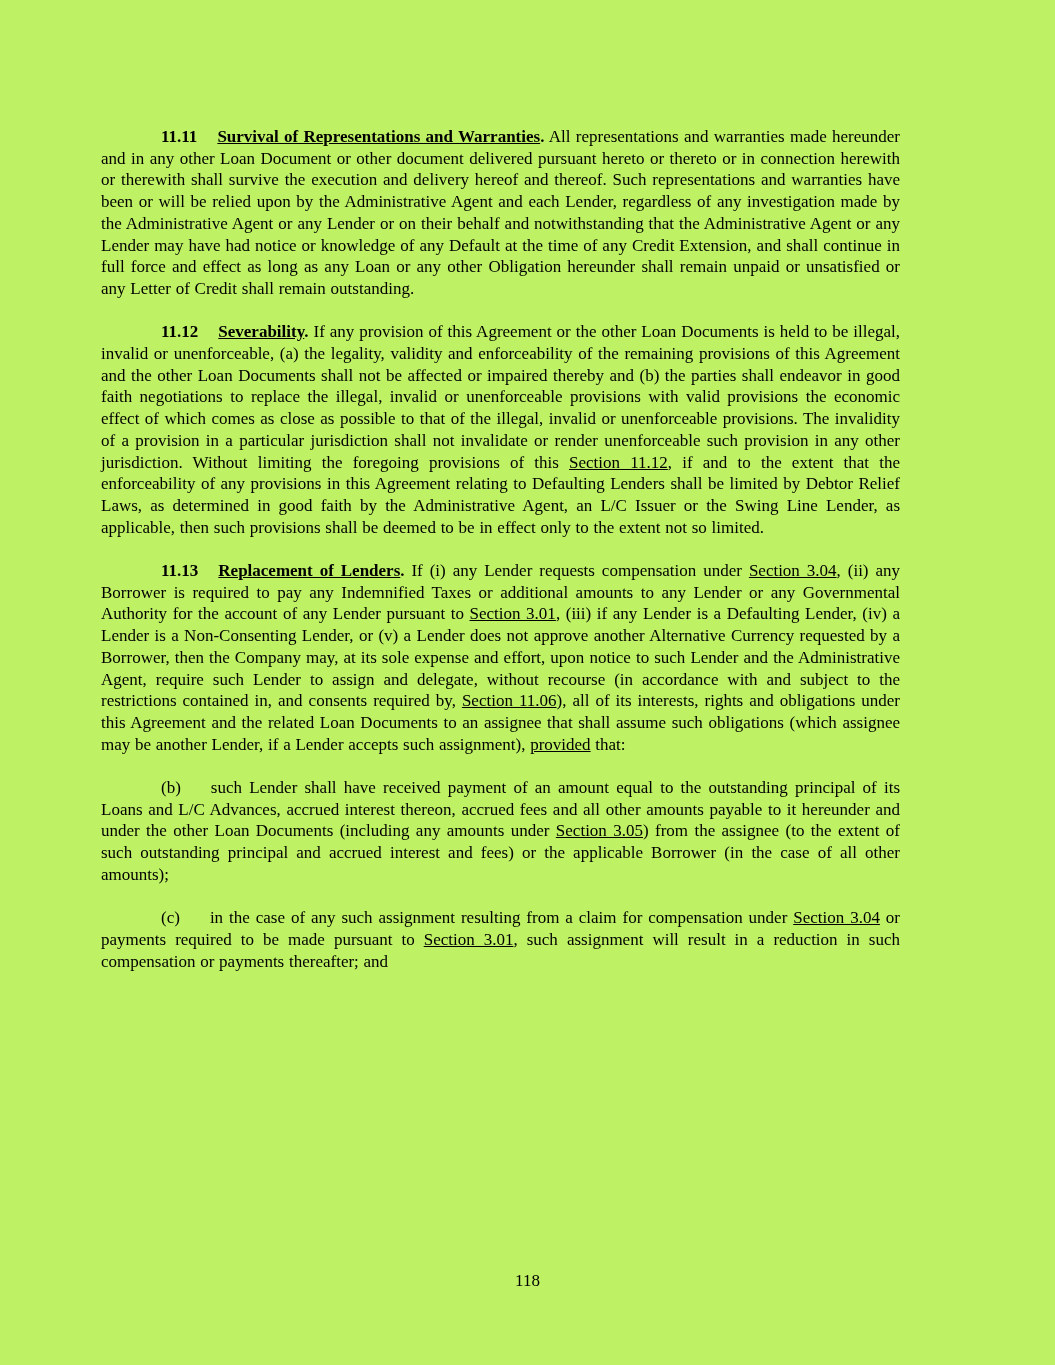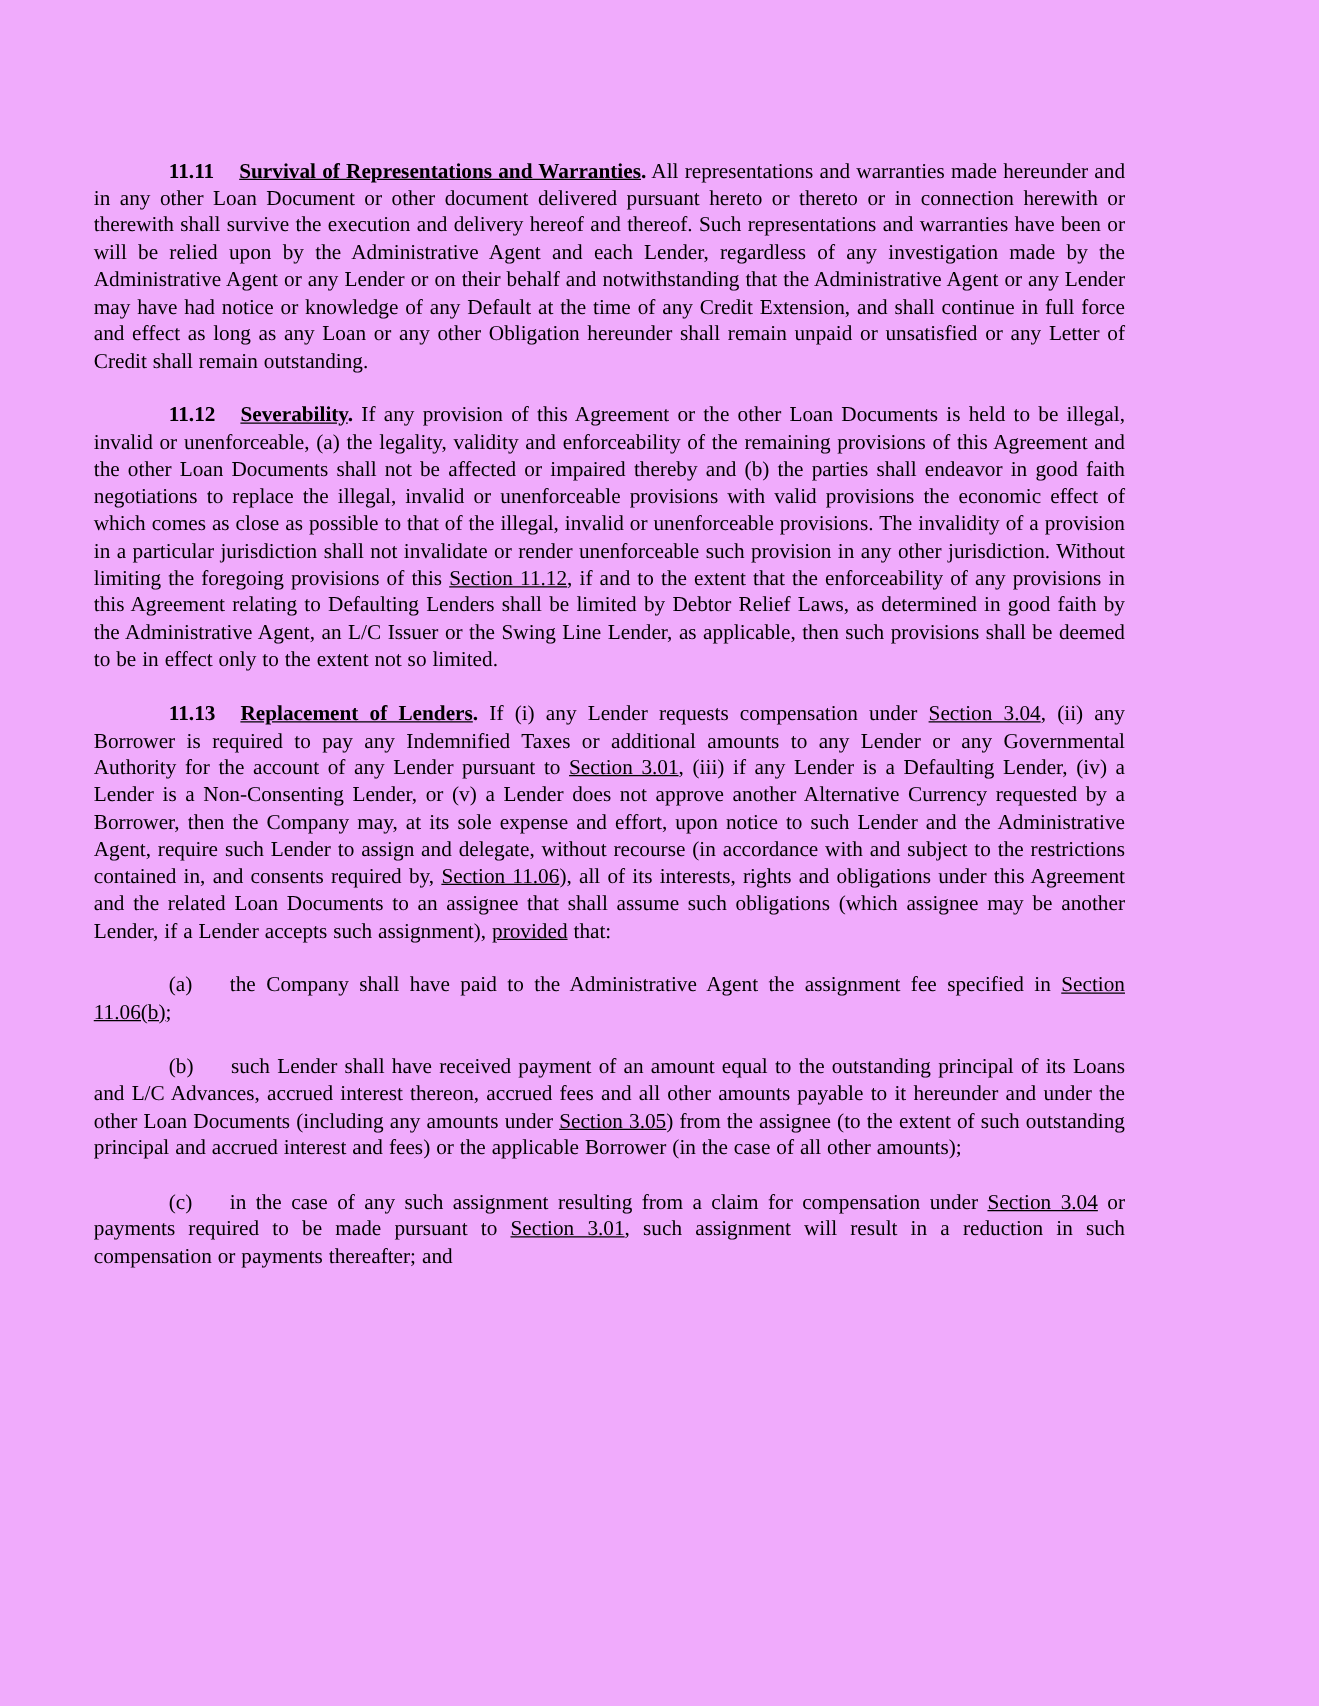--- a/index.html
+++ b/index.html
@@ -8,22 +8,22 @@
     width: 1055px;
     height: 1365px;
     position: relative;
     font-family: "Liberation Serif", serif;
     color: #000000;
     overflow: hidden;
   }
   .page {
     position: absolute;
     inset: 0;
-    padding: 126px 155px 0 75px;
-    background: #f0abfc;
+    padding: 126px 155px 0 101px;
+    background: #bef264;
   }
   .para {
     font-size: 17px;
     line-height: 21.7px;
     text-align: justify;
     text-indent: 60px;
     margin: 0 0 21.7px 0;
     word-spacing: 0.5px;
   }
   .para span.tab {
@@ -42,17 +42,17 @@
   }
 </style>
 </head>
 <body>
 
 <div class="page">
   <div class="doc-body">
       <p class="para"><span class="b">11.11</span><span class="tab" style="width: 20px;"></span><span class="b u">Survival of Representations and Warranties</span><span class="b">.</span><span>  All representations and warranties made hereunder and in any other Loan Document or other document delivered pursuant hereto or thereto or in connection herewith or therewith shall survive the execution and delivery hereof and thereof. Such representations and warranties have been or will be relied upon by the Administrative Agent and each Lender, regardless of any investigation made by the Administrative Agent or any Lender or on their behalf and notwithstanding that the Administrative Agent or any Lender may have had notice or knowledge of any Default at the time of any Credit Extension, and shall continue in full force and effect as long as any Loan or any other Obligation hereunder shall remain unpaid or unsatisfied or any Letter of Credit shall remain outstanding.</span></p>
       <p class="para"><span class="b">11.12</span><span class="tab" style="width: 20px;"></span><span class="b u">Severability</span><span class="b">.</span><span>  If any provision of this Agreement or the other Loan Documents is held to be illegal, invalid or unenforceable, (a) the legality, validity and enforceability of the remaining provisions of this Agreement and the other Loan Documents shall not be affected or impaired thereby and (b) the parties shall endeavor in good faith negotiations to replace the illegal, invalid or unenforceable provisions with valid provisions the economic effect of which comes as close as possible to that of the illegal, invalid or unenforceable provisions. The invalidity of a provision in a particular jurisdiction shall not invalidate or render unenforceable such provision in any other jurisdiction. Without limiting the foregoing provisions of this </span><span class="u">Section 11.12</span><span>, if and to the extent that the enforceability of any provisions in this Agreement relating to Defaulting Lenders shall be limited by Debtor Relief Laws, as determined in good faith by the Administrative Agent, an L/C Issuer or the Swing Line Lender, as applicable, then such provisions shall be deemed to be in effect only to the extent not so limited.</span></p>
       <p class="para"><span class="b">11.13</span><span class="tab" style="width: 20px;"></span><span class="b u">Replacement of Lenders</span><span class="b">.</span><span>  If (i) any Lender requests compensation under </span><span class="u">Section 3.04</span><span>, (ii) any Borrower is required to pay any Indemnified Taxes or additional amounts to any Lender or any Governmental Authority for the account of any Lender pursuant to </span><span class="u">Section 3.01</span><span>, (iii) if any Lender is a Defaulting Lender, (iv) a Lender is a Non-Consenting Lender, or (v) a Lender does not approve another Alternative Currency requested by a Borrower, then the Company may, at its sole expense and effort, upon notice to such Lender and the Administrative Agent, require such Lender to assign and delegate, without recourse (in accordance with and subject to the restrictions contained in, and consents required by, </span><span class="u">Section 11.06</span><span>), all of its interests, rights and obligations under this Agreement and the related Loan Documents to an assignee that shall assume such obligations (which assignee may be another Lender, if a Lender accepts such assignment), </span><span class="u">provided</span><span> that:</span></p>
-      <p class="para"><span>(a)</span><span class="tab" style="width: 30px;"></span><span>the Company shall have paid to the Administrative Agent the assignment fee specified in </span><span class="u">Section 11.06(b)</span><span>;</span></p>
       <p class="para"><span>(b)</span><span class="tab" style="width: 30px;"></span><span>such Lender shall have received payment of an amount equal to the outstanding principal of its Loans and L/C Advances, accrued interest thereon, accrued fees and all other amounts payable to it hereunder and under the other Loan Documents (including any amounts under </span><span class="u">Section 3.05</span><span>) from the assignee (to the extent of such outstanding principal and accrued interest and fees) or the applicable Borrower (in the case of all other amounts);</span></p>
       <p class="para"><span>(c)</span><span class="tab" style="width: 30px;"></span><span>in the case of any such assignment resulting from a claim for compensation under </span><span class="u">Section 3.04</span><span> or payments required to be made pursuant to </span><span class="u">Section 3.01</span><span>, such assignment will result in a reduction in such compensation or payments thereafter; and</span></p>
     </div>
+  <div class="footer">118</div>
 </div>
 
 </body></html>

